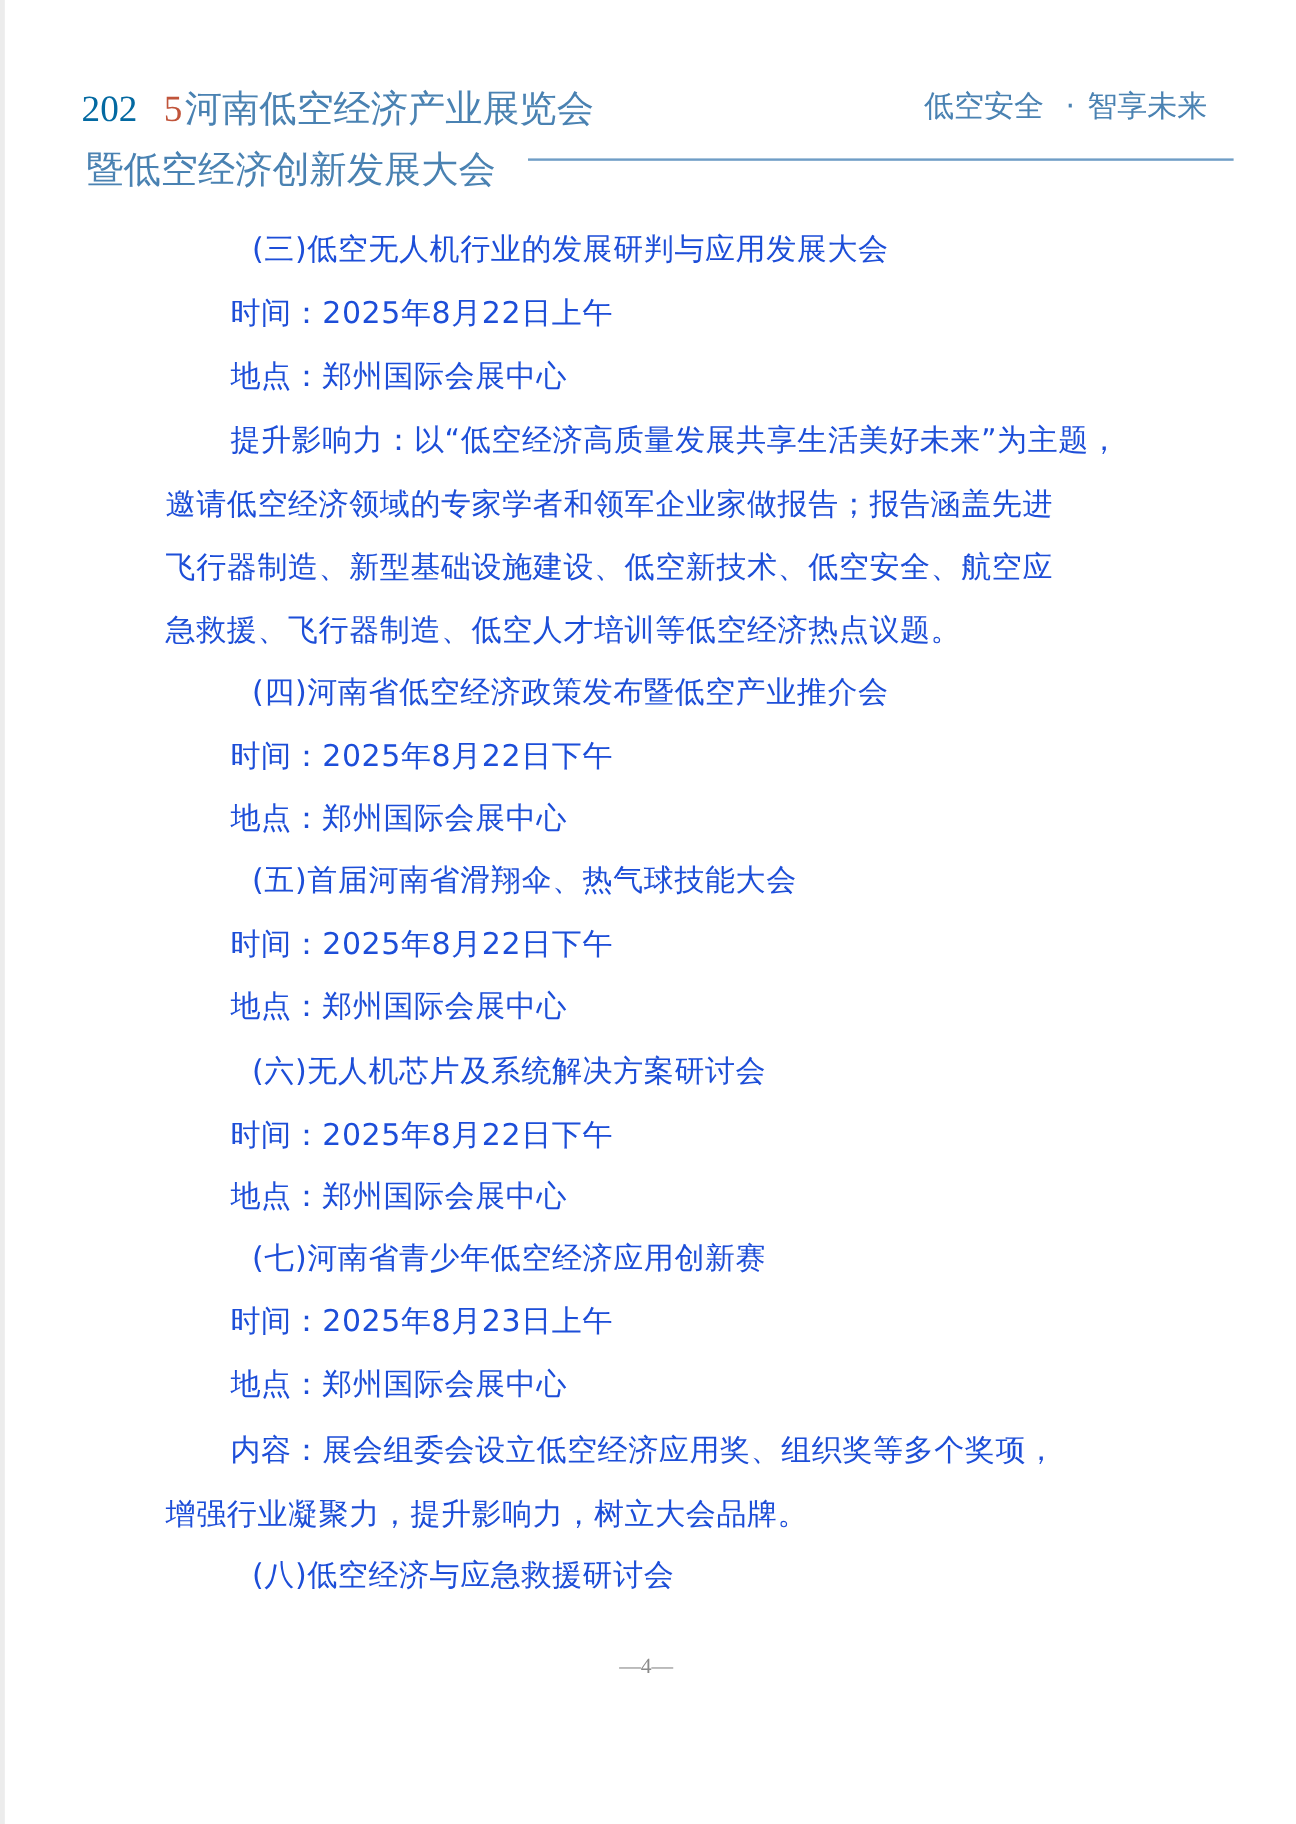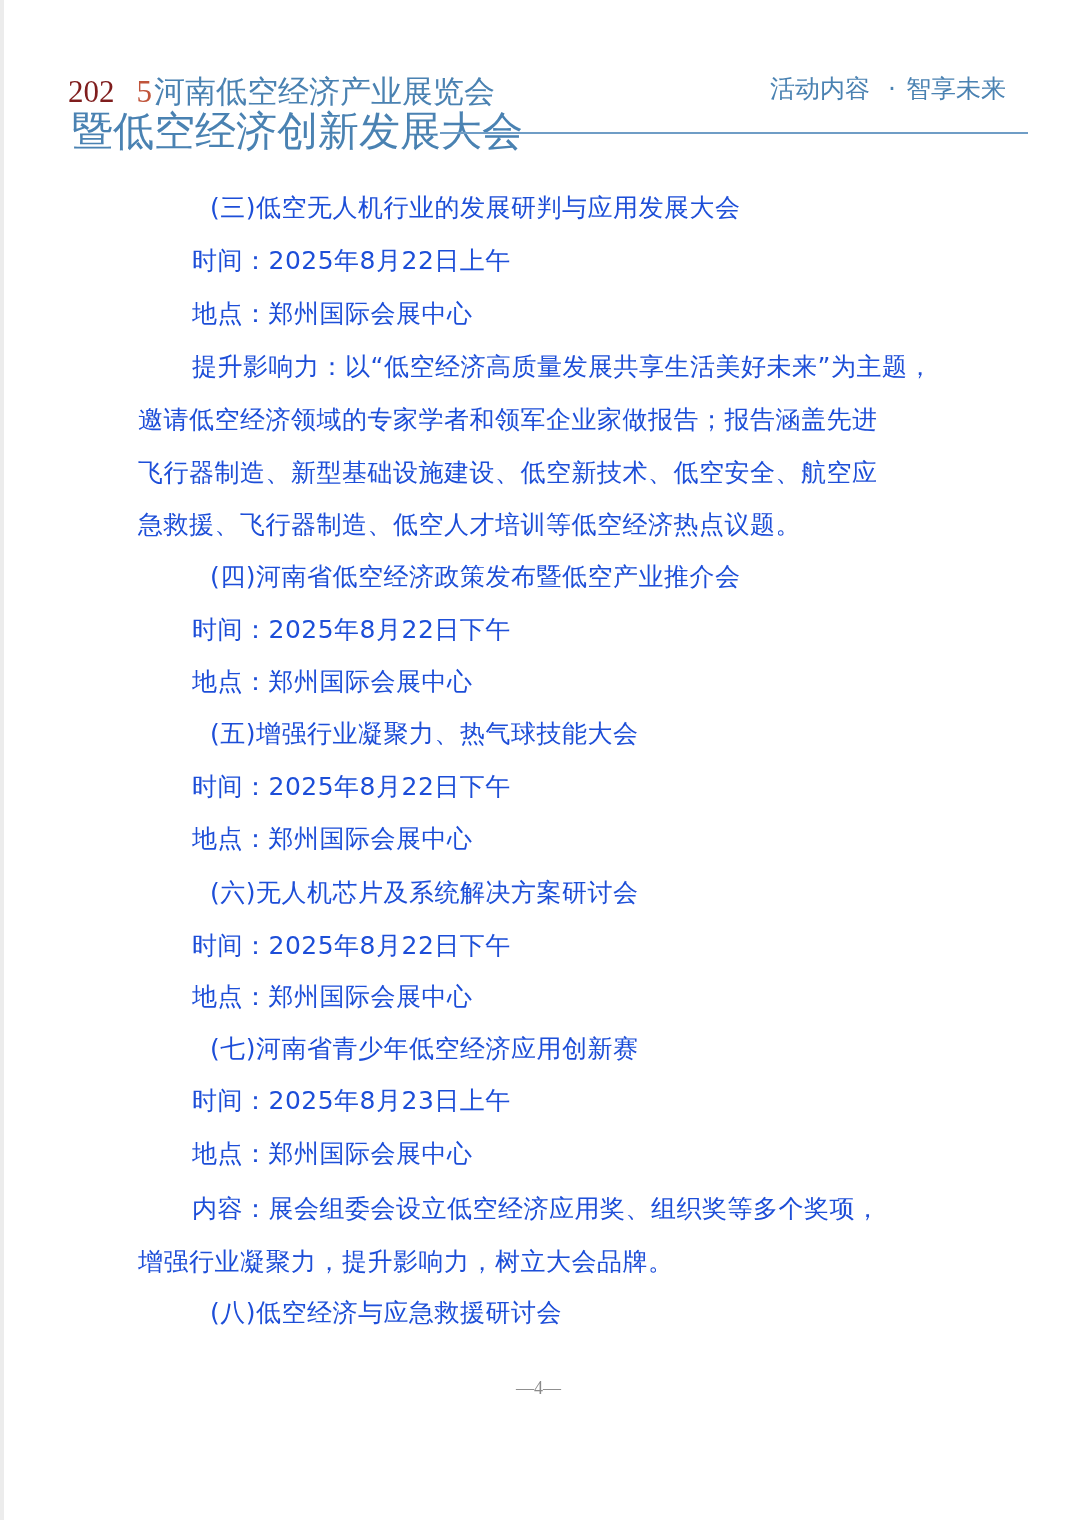--- a/index.html
+++ b/index.html
@@ -5,24 +5,24 @@
   html, body { margin:0; padding:0; }
   body {
     width:1080px; height:1520px; position:relative; overflow:hidden;
     background:#ffffff;
     font-family: "DejaVu Sans", "Liberation Sans", sans-serif;
   }
   .left-edge { position:absolute; left:0; top:0; width:4px; height:1520px; background:#ececec; }
   .header-l1 {
     position:absolute; left:68px; top:72px; font-size:31px; line-height:38px; color:#4a82b2; white-space:nowrap;
   }
-  .yr-a { font-family:"Liberation Serif","DejaVu Serif",serif; color:#7f1d1d; font-size:31px; }
+  .yr-a { font-family:"Liberation Serif","DejaVu Serif",serif; color:#0369a1; font-size:31px; }
   .yr-b { font-family:"Liberation Serif","DejaVu Serif",serif; color:#c0543a; font-size:31px; margin-left:22px; margin-right:2px; }
   .header-l2 {
-    position:absolute; left:72px; top:112px; font-size:41px; line-height:38px; color:#4a82b2; white-space:nowrap;
+    position:absolute; left:72px; top:123px; font-size:31px; line-height:38px; color:#4a82b2; white-space:nowrap;
   }
   .header-rule { position:absolute; left:440px; top:132px; width:588px; height:2px; background:#6f9dc6; }
   .slogan {
     position:absolute; left:770px; top:72px; font-size:25px; line-height:34px; color:#4a82b2; white-space:nowrap;
   }
   .slogan .dot { margin:0 10px 0 18px; }
   .line {
     position:absolute; font-size:25px; line-height:34px; color:#1d4ed8; white-space:nowrap;
     letter-spacing:0.5px;
   }
@@ -38,36 +38,36 @@
 <body>
 
 <div class="left-edge"></div>
 
 <div class="header-l1">
   <span class="yr-a">202</span><span class="yr-b">5</span><span>河南低空经济产业展览会</span>
 </div>
 <div class="header-l2">暨低空经济创新发展大会</div>
 <div class="header-rule"></div>
 <div class="slogan">
-  <span>活动内容</span><span class="dot">·</span><span>智享未来</span>
+  <span>低空安全</span><span class="dot">·</span><span>智享未来</span>
 </div>
 
 <div class="line h" style="top:191px">(三)低空无人机行业的发展研判与应用发展大会</div>
 <div class="line f" style="top:244px">时间：2025年8月22日上午</div>
 <div class="line f" style="top:297px">地点：郑州国际会展中心</div>
 <div class="line f" style="top:350px">提升影响力：以“低空经济高质量发展共享生活美好未来”为主题，</div>
 <div class="line b" style="top:403px">邀请低空经济领域的专家学者和领军企业家做报告；报告涵盖先进</div>
 <div class="line b" style="top:456px">飞行器制造、新型基础设施建设、低空新技术、低空安全、航空应</div>
 <div class="line b" style="top:508px">急救援、飞行器制造、低空人才培训等低空经济热点议题。</div>
 
 <div class="line h" style="top:560px">(四)河南省低空经济政策发布暨低空产业推介会</div>
 <div class="line f" style="top:613px">时间：2025年8月22日下午</div>
 <div class="line f" style="top:665px">地点：郑州国际会展中心</div>
 
-<div class="line h" style="top:717px">(五)增强行业凝聚力、热气球技能大会</div>
+<div class="line h" style="top:717px">(五)首届河南省滑翔伞、热气球技能大会</div>
 <div class="line f" style="top:770px">时间：2025年8月22日下午</div>
 <div class="line f" style="top:822px">地点：郑州国际会展中心</div>
 
 <div class="line h" style="top:876px">(六)无人机芯片及系统解决方案研讨会</div>
 <div class="line f" style="top:929px">时间：2025年8月22日下午</div>
 <div class="line f" style="top:980px">地点：郑州国际会展中心</div>
 
 <div class="line h" style="top:1032px">(七)河南省青少年低空经济应用创新赛</div>
 <div class="line f" style="top:1084px">时间：2025年8月23日上午</div>
 <div class="line f" style="top:1137px">地点：郑州国际会展中心</div>

